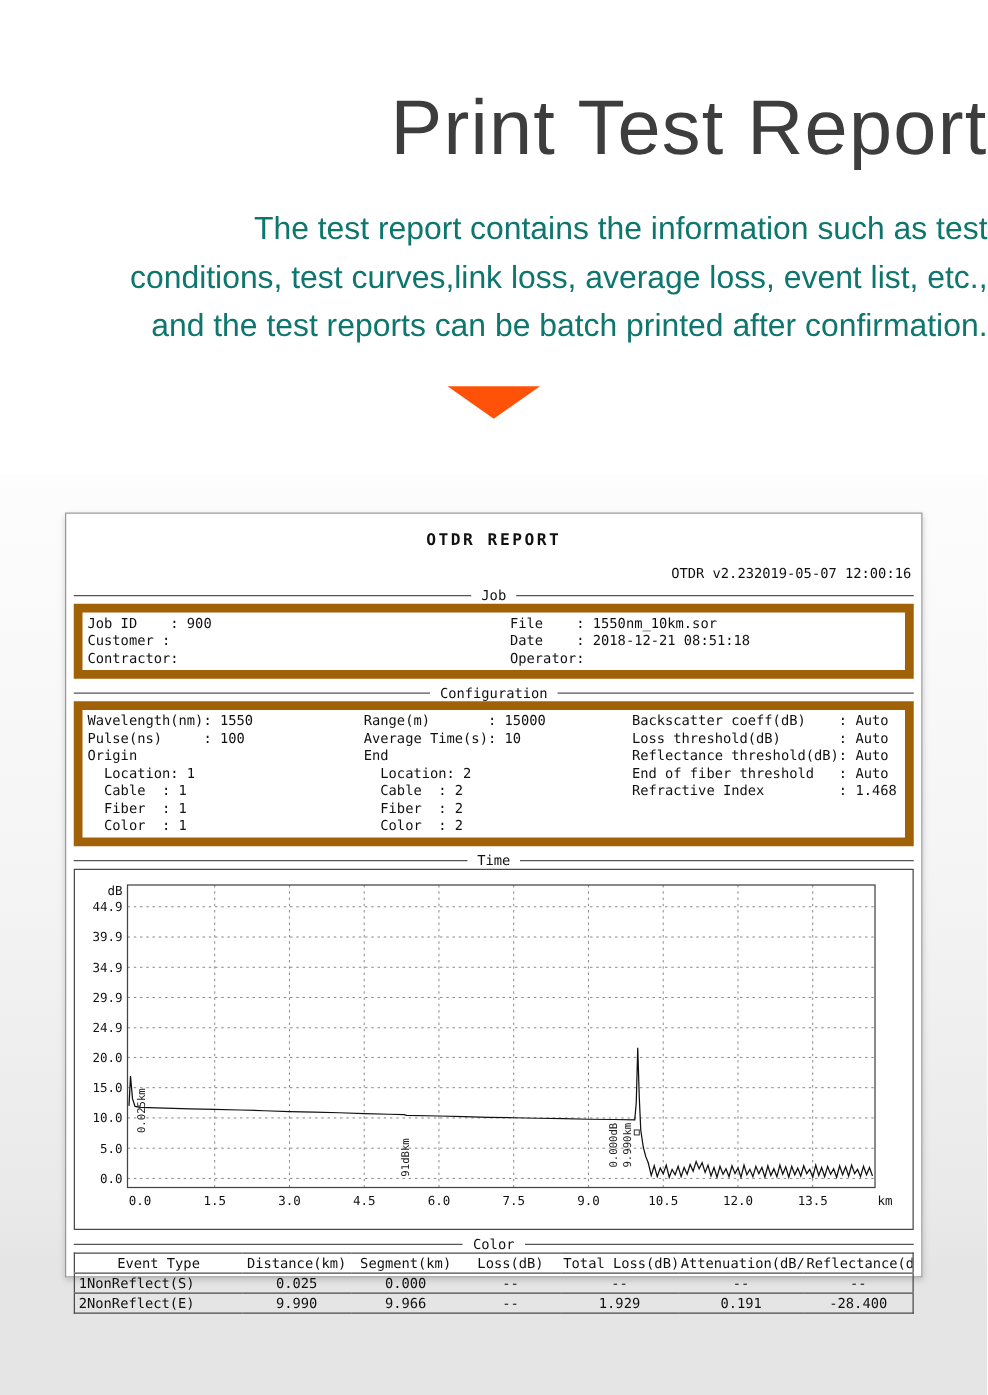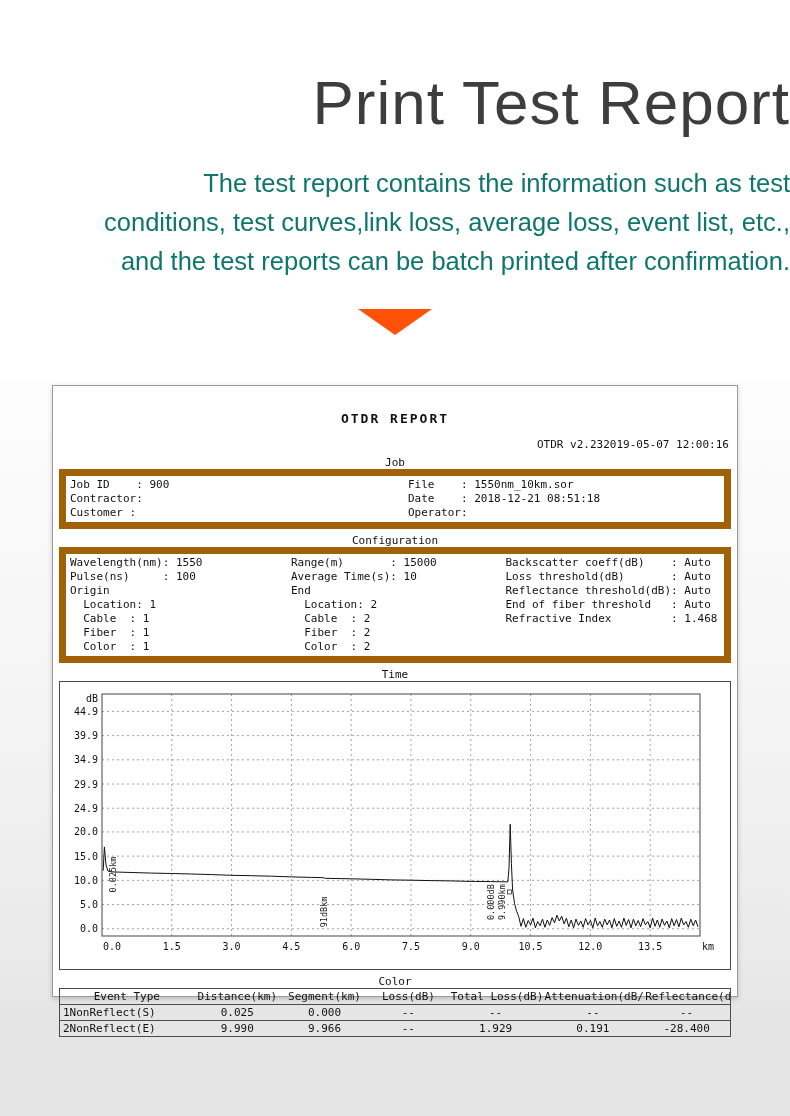--- a/index.html
+++ b/index.html
@@ -19,29 +19,29 @@
     border-left:37px solid transparent;border-right:37px solid transparent;
     border-top:26px solid #ff5208;
   }
   
   .stage{
     height:736px;
     background:linear-gradient(180deg,#fdfdfd 0%,#f4f4f4 45%,#e9e9e9 80%,#e5e5e5 86%,#e5e5e5 100%);
   }
   
   .page{
-    position:relative;top:5px;margin:0 auto;width:686px;height:612px;
+    position:relative;top:30px;margin:0 auto;width:686px;height:612px;
     box-sizing:border-box;background:#ffffff;border:1px solid #9a9a9a;
-    box-shadow:0 2px 5px rgba(0,0,0,0.18);padding:11px 6px;
+    box-shadow:0 2px 5px rgba(0,0,0,0.18);padding:0 6px;
     font-family:"DejaVu Sans Mono","Liberation Mono",monospace;
     font-size:11px;color:#111;
   }
   .rpt-title{text-align:center;font-weight:bold;font-size:13px;letter-spacing:2px;padding-top:14px;}
   .meta{display:flex;justify-content:flex-end;margin-top:12px;padding:0 2px;}
-  .sep{display:flex;align-items:center;margin-top:4px;height:14px;flex-direction:column;}
+  .sep{display:flex;align-items:center;margin-top:4px;height:14px;}
   .sep .ln{flex:1;height:1px;background:#555;}
   .sep .lb{padding:0 8px;}
   .box{border:7px solid #a16207;padding:2px 4px;box-sizing:border-box;}
   .cols{display:flex;}
   .col{white-space:pre;line-height:14px;}
   .job-left{width:52%;} .job-right{width:48%;}
   .cfg-1{width:34%;} .cfg-2{width:33%;} .cfg-3{width:33%;}
   .trace-box{border:1px solid #4a4a4a;padding:2px;box-sizing:border-box;}
   
   table.evt{width:100%;border-collapse:collapse;table-layout:fixed;
@@ -74,21 +74,21 @@
       <span>OTDR v2.23</span>
       <span>2019-05-07 12:00:16</span>
     </div>
 
     <div class="sep">
       <span class="ln"></span>
       <span class="lb">Job</span>
       <span class="ln"></span>
     </div>
     <div class="box cols">
-      <div class="col job-left" id="job-left"><div>Job ID    : 900</div><div>Contractor:</div><div>Customer :</div></div>
+      <div class="col job-left" id="job-left"><div>Job ID    : 900</div><div>Customer :</div><div>Contractor:</div></div>
       <div class="col job-right" id="job-right"><div>File    : 1550nm_10km.sor</div><div>Date    : 2018-12-21 08:51:18</div><div>Operator:</div></div>
     </div>
 
     <div class="sep">
       <span class="ln"></span>
       <span class="lb">Configuration</span>
       <span class="ln"></span>
     </div>
     <div class="box cols">
       <div class="col cfg-1" id="cfg-1"><div>Wavelength(nm): 1550</div><div>Pulse(ns)     : 100</div><div>Origin</div><div>  Location: 1</div><div>  Cable  : 1</div><div>  Fiber  : 1</div><div>  Color  : 1</div></div>

